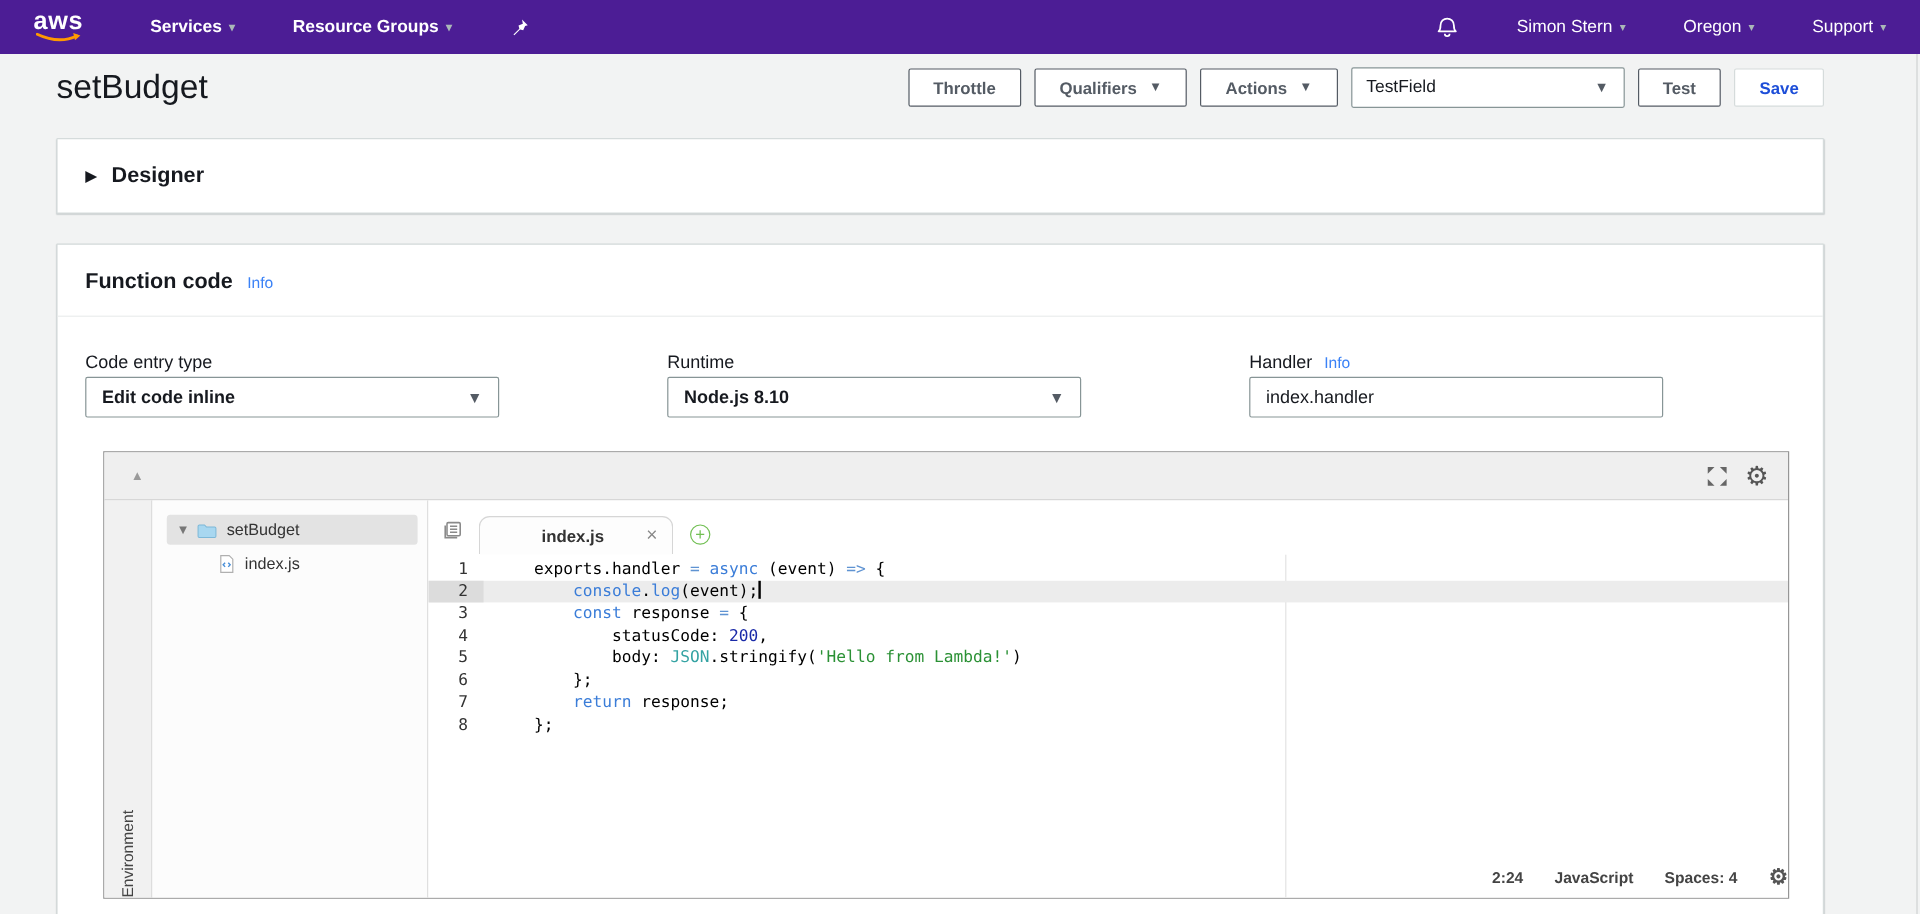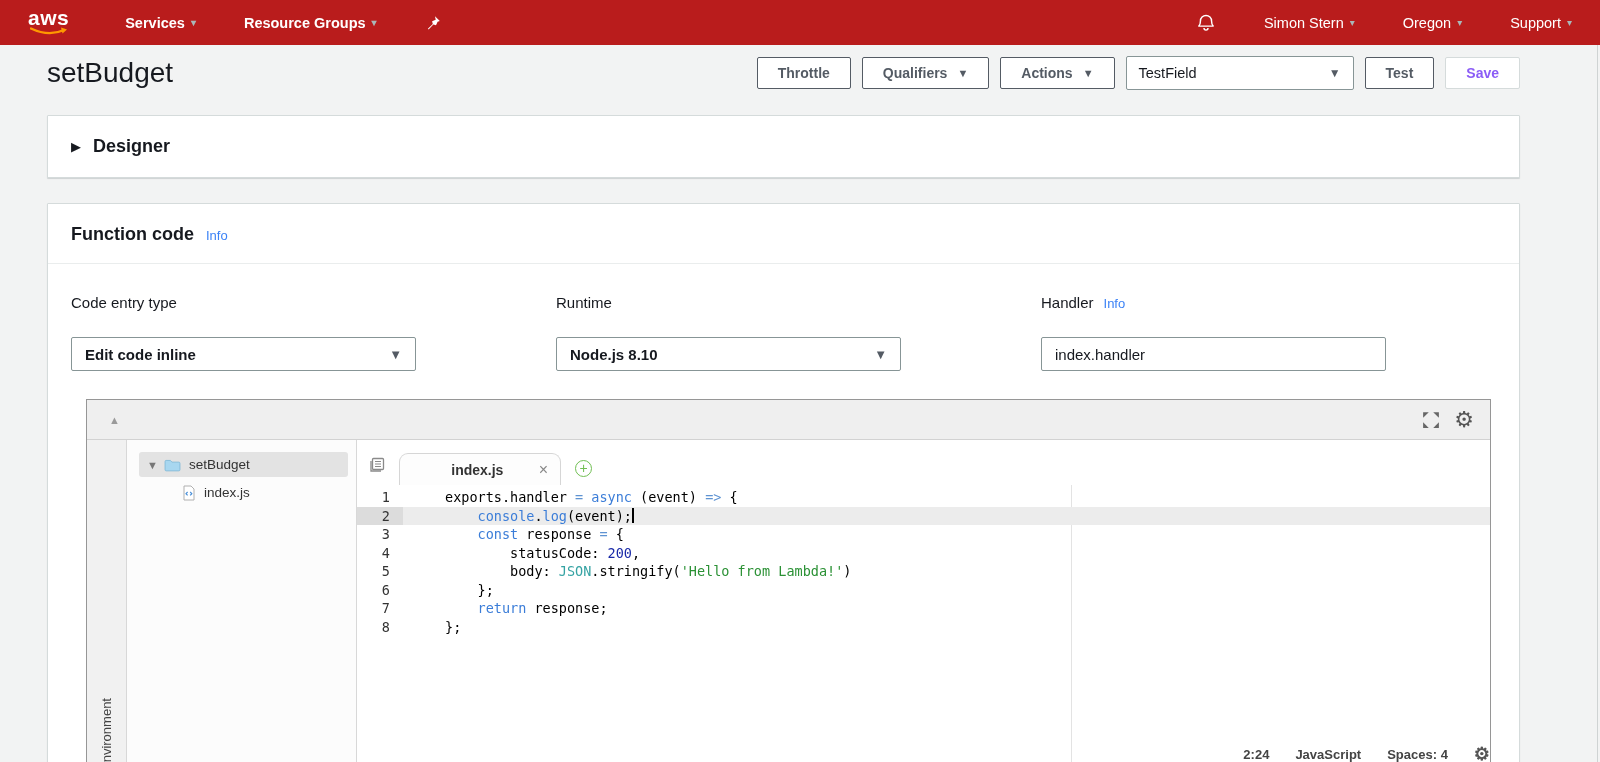--- a/index.html
+++ b/index.html
@@ -1,41 +1,41 @@
 <!DOCTYPE html>
 <html><head>
 <meta charset="utf-8">
 <style>
   * { margin:0; padding:0; box-sizing:border-box; }
   html,body { width:1600px; height:762px; overflow:hidden; background:#f2f3f3;
               font-family:"Liberation Sans", sans-serif; }
 
   
-  .navbar { height:45px; background:#b91c1c; display:flex; align-items:center;
+  .navbar { height:45px; background:#4c1d95; display:flex; align-items:center;
             padding:0 28px; color:#fff; position:relative; }
   .awslogo { display:flex; flex-direction:column; align-items:center; margin-right:56px; cursor:pointer; }
   .awslogo .txt { font-size:21px; font-weight:bold; letter-spacing:.5px; line-height:18px; color:#fff; }
   .nav-item { display:flex; align-items:center; gap:6px; font-size:14.5px; font-weight:600;
               color:#fff; margin-right:48px; cursor:pointer; }
   .caret { font-size:10px; color:#aab7b8; }
   .nav-pin { margin-right:0; }
   .nav-right { margin-left:auto; display:flex; align-items:center; gap:0; }
   .nav-right .nav-item { margin-right:0; margin-left:48px; font-weight:400; }
   .bell { width:20px; height:20px; }
 
   
   .page-head { display:flex; align-items:center; padding:14px 80px 14px 47px; height:55px; }
   .fn-title { font-size:28px; color:#16191f; font-weight:400; }
   .head-actions { margin-left:auto; display:flex; align-items:center; gap:11px; }
   .aws-btn { height:32px; background:#fff; border:1px solid #545b64; border-radius:2px;
              color:#545b64; font-weight:bold; font-size:14px; padding:0 20px;
              display:flex; align-items:center; gap:10px; cursor:pointer;
              font-family:"Liberation Sans",sans-serif; }
   .aws-btn .caret { color:#545b64; font-size:11px; }
-  .aws-btn.disabled { color:#8b5cf6; border-color:#d5dbdb; cursor:default; }
+  .aws-btn.disabled { color:#1d4ed8; border-color:#d5dbdb; cursor:default; }
   .test-select { height:34px; width:228px; background:#fff; border:1px solid #879596;
                  border-radius:2px; display:flex; align-items:center; padding:0 12px;
                  font-size:14.5px; color:#16191f; cursor:pointer; }
   .test-select .caret { margin-left:auto; font-size:12px; color:#545b64; }
 
   .content { padding:0 80px 0 47px; }
 
   
   .panel { background:#fff; border:1px solid #d5dbdb; border-radius:1px;
            box-shadow:0 1px 1px 0 rgba(0,28,36,.15); }
@@ -48,21 +48,21 @@
   .panel-head { padding:20px 23px 18px; display:flex; align-items:baseline; gap:12px;
                 border-bottom:1px solid #eaeded; }
   .panel-title { font-size:18px; font-weight:bold; color:#16191f; }
   .info-link { font-size:13px; color:#3b82f6; cursor:pointer; font-weight:400; }
 
   
   .form-row { display:flex; padding:30px 0 0 23px; }
   .field { width:345px; }
   .field + .field { margin-left:140px; }
   .field-label { font-size:15px; color:#16191f; display:flex; gap:10px; align-items:baseline; }
-  .awsui-select, .awsui-input { margin-top:26px; height:34px; border:1px solid #879596;
+  .awsui-select, .awsui-input { margin-top:3px; height:34px; border:1px solid #879596;
         border-radius:2px; background:#fff; display:flex; align-items:center;
         padding:0 13px; font-size:15px; font-weight:600; color:#16191f; }
   .awsui-select { cursor:pointer; }
   .awsui-select .caret { margin-left:auto; font-size:13px; color:#545b64; }
   .awsui-input { font-weight:400; cursor:text; }
 
   
   .editor { margin:28px 0 0 38px; width:1405px; height:373px; border:1px solid #969696;
             background:#fff; display:flex; flex-direction:column; }
   .menubar { height:40px; background:#efefef; border-bottom:1px solid #d2d2d2;

